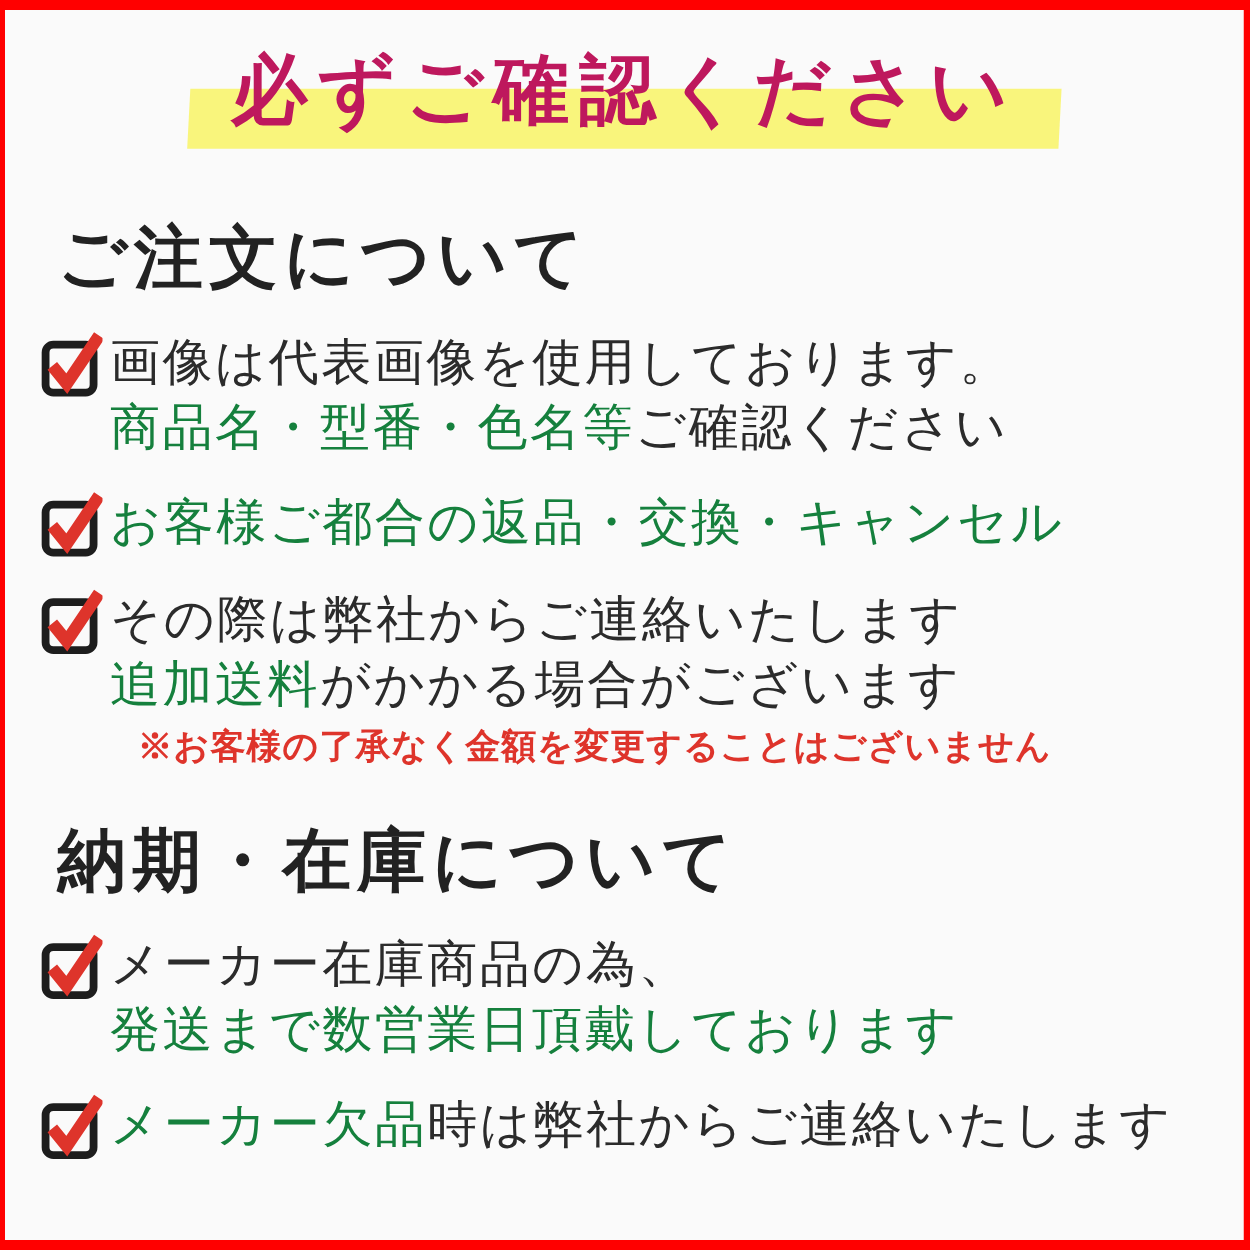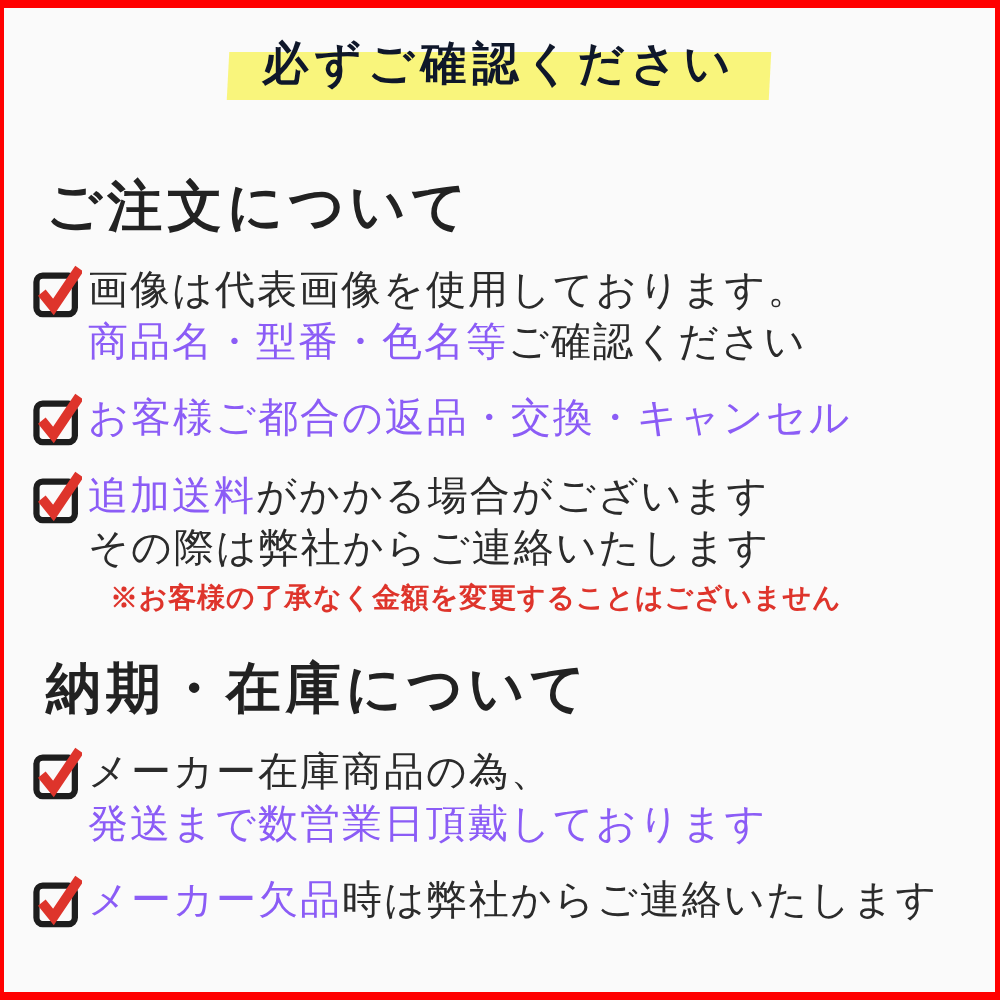--- a/index.html
+++ b/index.html
@@ -24,23 +24,23 @@
   }
   .title-inner{position:relative;display:inline-block;padding:0 28px;}
   .title-highlight{
     position:absolute;left:-6px;right:-6px;bottom:-6px;height:48px;
     background:#f9f57c;
     transform:skewX(-3deg);
     z-index:0;
   }
   .title-text{
     position:relative;z-index:1;
-    font-size:46px;font-weight:600;
+    font-size:61px;font-weight:600;
     letter-spacing:0.13em;line-height:1.3;
-    white-space:nowrap;color:#0f172a;
+    white-space:nowrap;color:#be185d;
   }
   
   .section-heading{
     margin:40px 16px 0 0;
     padding-left:42px;
     font-size:55px;font-weight:700;
     letter-spacing:0.09em;line-height:1.2;
     color:#222222;
   }
   .item{
@@ -50,21 +50,21 @@
   }
   .item .cbox{flex:0 0 auto;margin-top:-2px;}
   .item-text{min-width:0;}
   .item-text p.line{
     margin:0;
     font-size:40px;line-height:1.3;
     letter-spacing:0.05em;
     white-space:nowrap;
     color:#2b2b2b;
   }
-  .item-text p.line .red{color:#8b5cf6;}
+  .item-text p.line .red{color:#15803d;}
   .item-text p.note{
     margin:6px 0 0 22px;
     font-size:28px;line-height:1.3;
     letter-spacing:0.03em;
     color:#de342b;
     white-space:nowrap;
     font-weight:600;
   }
 </style>
 </head>
@@ -97,22 +97,22 @@
 <div class="item-text">
           <p class="line"><span class="red">お客様ご都合の返品・交換・キャンセル</span></p>
         </div>
       </div>
       <div class="item">
   <svg class="cbox" width="50" height="56" viewBox="0 0 56 62" aria-hidden="true">
     <rect x="5" y="15" width="43" height="43" rx="7" fill="none" stroke="#1d1d1d" stroke-width="7"></rect>
     <path d="M11 34 L24 50 L53 7" fill="none" stroke="#de342b" stroke-width="11" stroke-linecap="butt" stroke-linejoin="miter"></path>
   </svg>
 <div class="item-text">
+          <p class="line"><span class="">その際は弊社からご連絡いたします</span></p>
           <p class="line"><span class="red">追加送料</span><span class="">がかかる場合がございます</span></p>
-          <p class="line"><span class="">その際は弊社からご連絡いたします</span></p>
           <p class="note">※お客様の了承なく金額を変更することはございません</p>
         </div>
       </div>
       <h2 class="section-heading">納期・在庫について</h2>
       <div class="item">
   <svg class="cbox" width="50" height="56" viewBox="0 0 56 62" aria-hidden="true">
     <rect x="5" y="15" width="43" height="43" rx="7" fill="none" stroke="#1d1d1d" stroke-width="7"></rect>
     <path d="M11 34 L24 50 L53 7" fill="none" stroke="#de342b" stroke-width="11" stroke-linecap="butt" stroke-linejoin="miter"></path>
   </svg>
 <div class="item-text">

